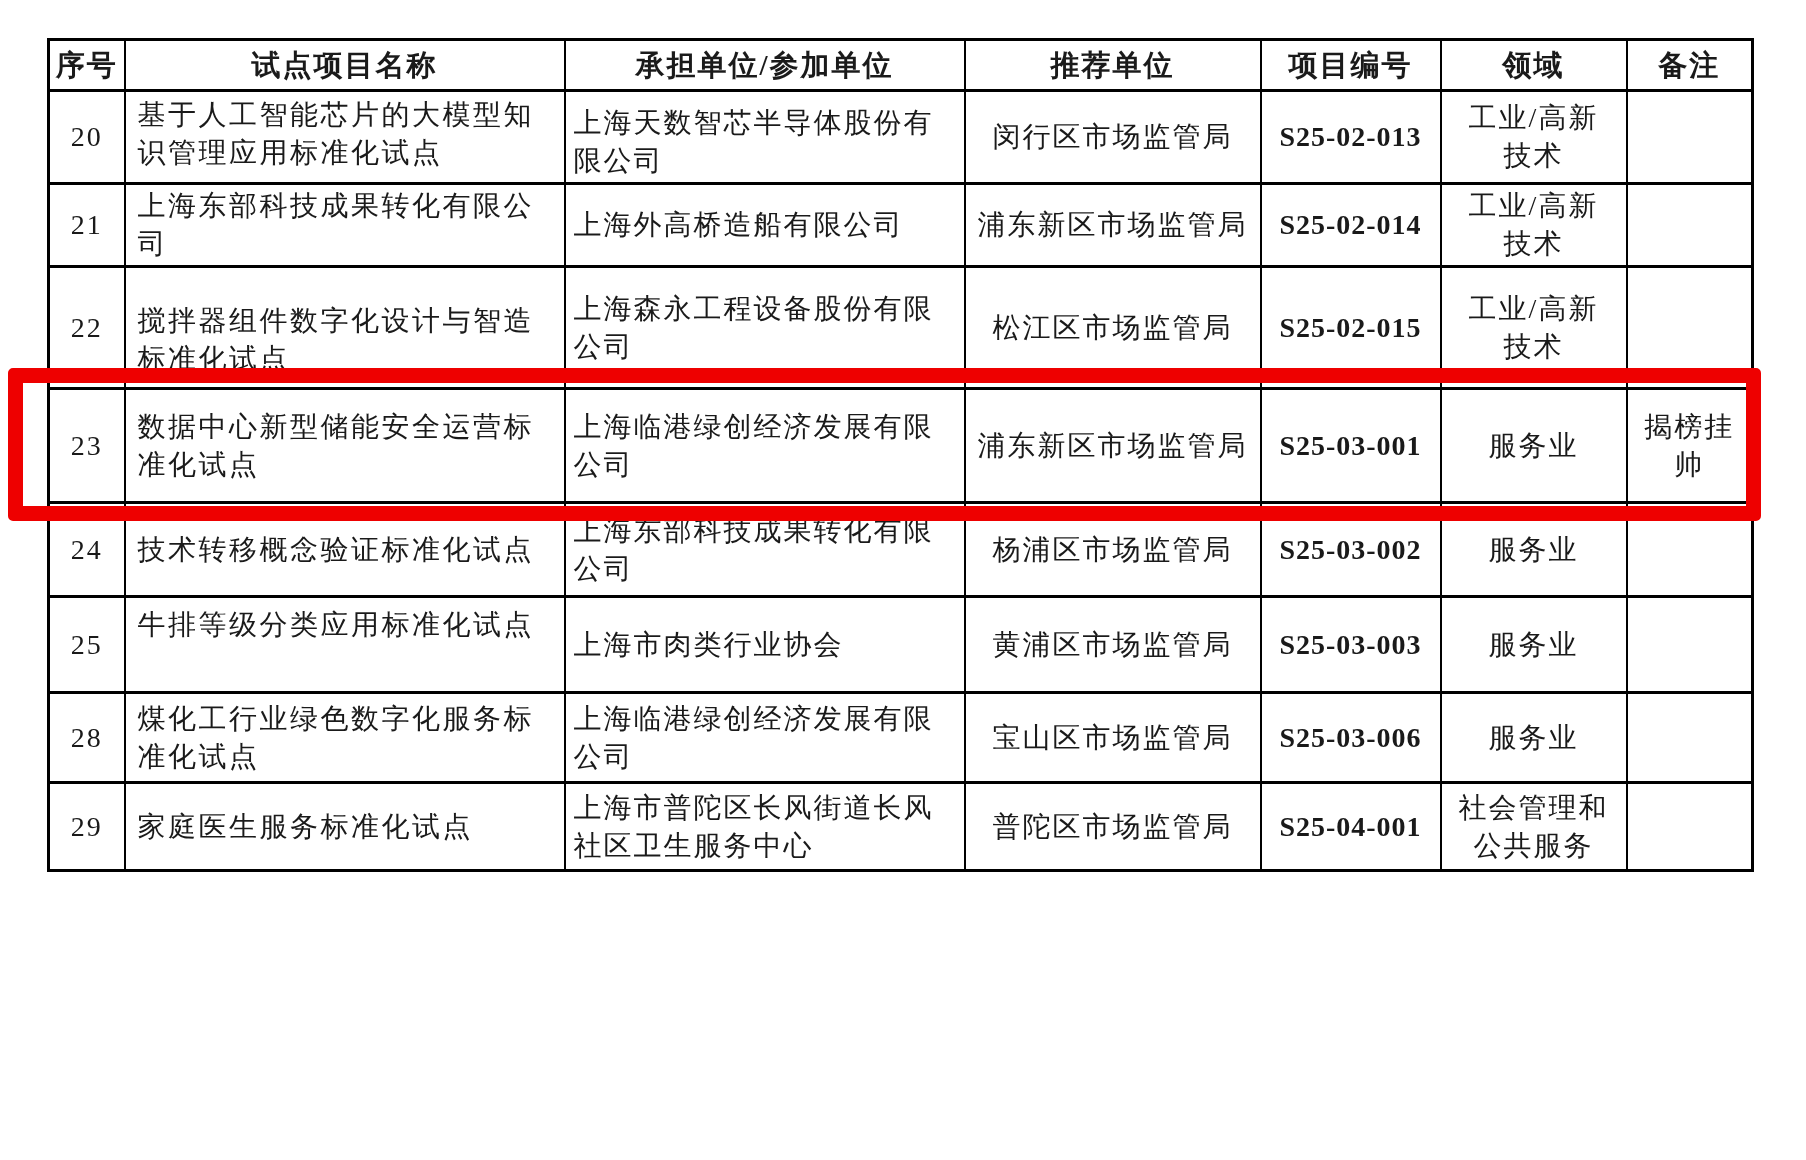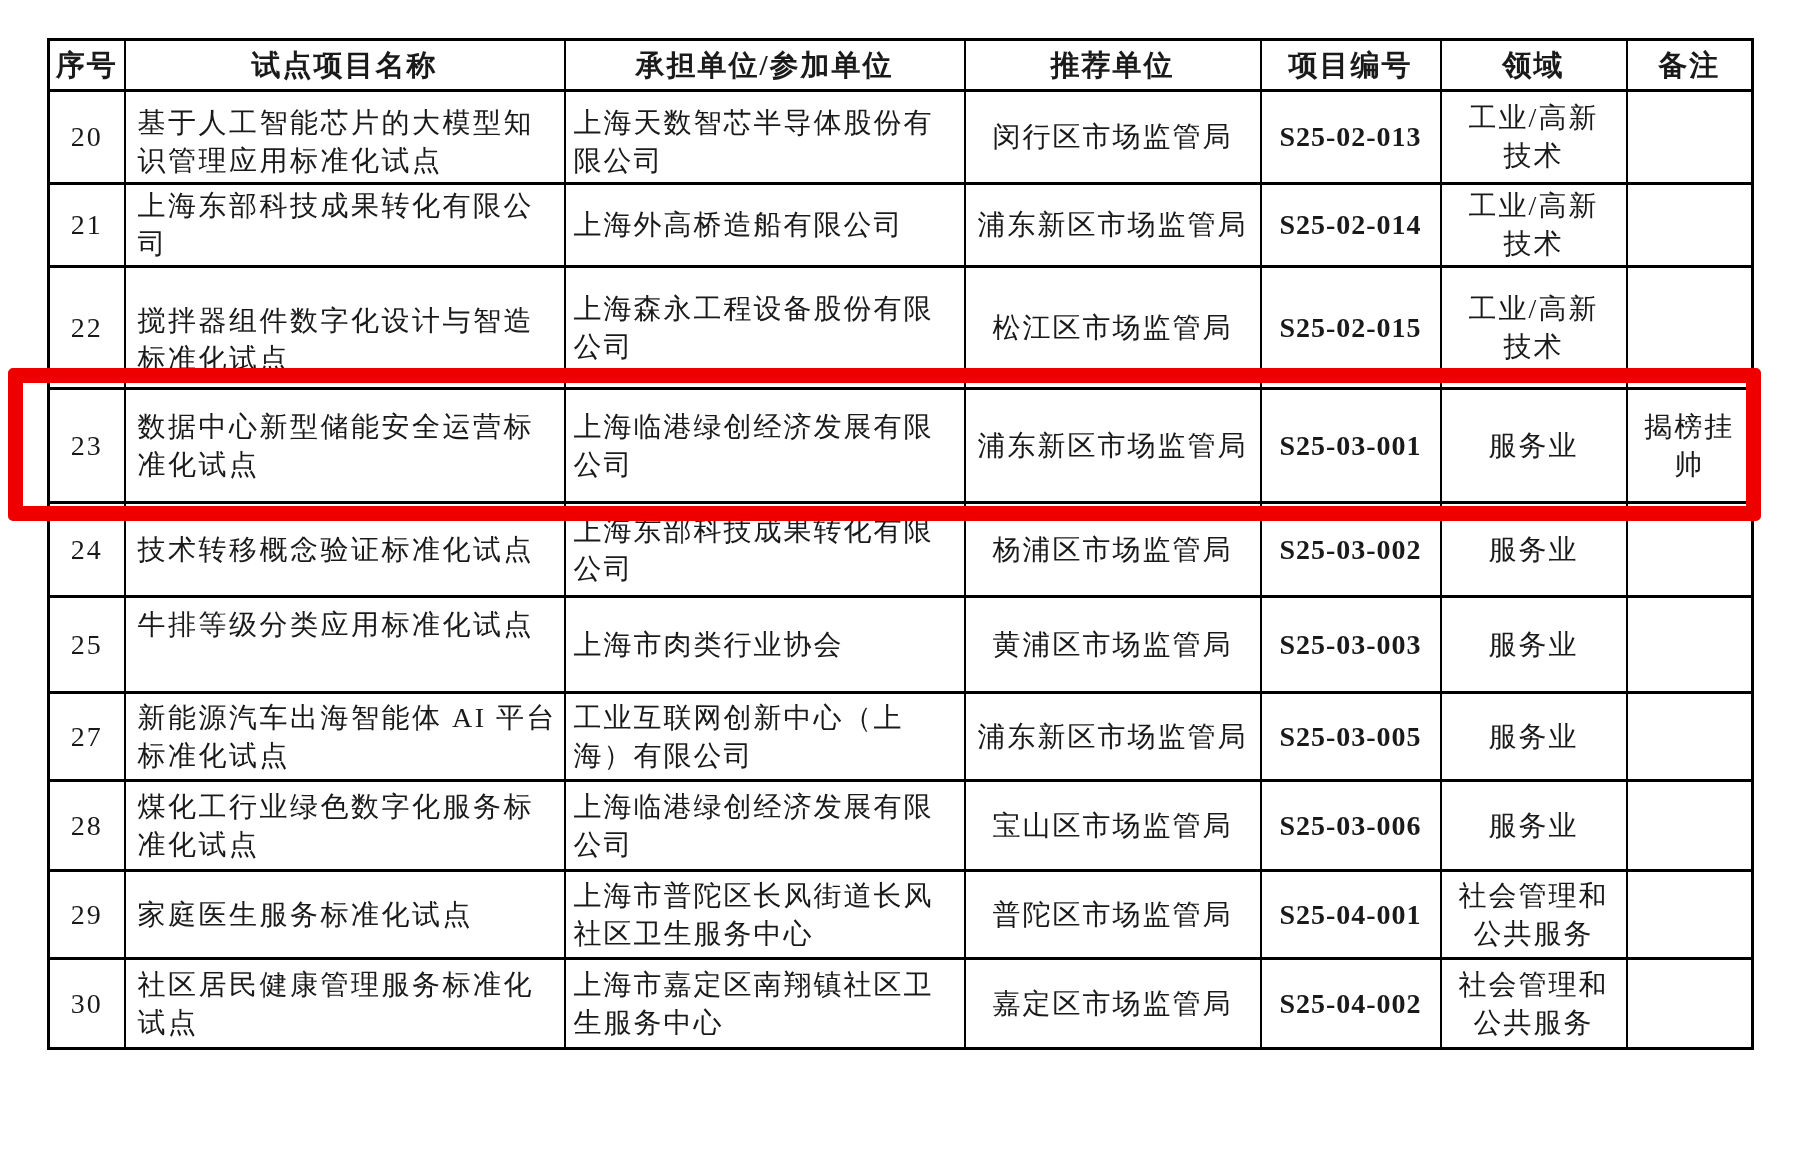--- a/index.html
+++ b/index.html
@@ -75,21 +75,21 @@
     letter-spacing: 2px;
   }
   td.col-recommender { letter-spacing: 2px; }
   td.col-code { letter-spacing: 1px; font-weight: bold; }
   td.col-field { padding: 2px 14px; letter-spacing: 2px; }
   td.col-note { letter-spacing: 2px; padding: 2px 2px; }
 
   
   tr.row-22 td.col-project { vertical-align: top; padding-top: 34px; margin-top: 36px; }
   tr.row-25 td.col-project { vertical-align: top; padding-top: 8px; }
-  tr.row-20 td.col-project { vertical-align: top; padding-top: 12px; }
+  tr.row-20 td.col-project { vertical-align: top; padding-top: 4px; }
   tr.row-20 td.col-org     { vertical-align: top; padding-top: 12px; }
 
   
   .highlight-box {
     position: absolute;
     box-sizing: border-box;
     border: 15px solid #ee0000;
     border-radius: 5px;
     pointer-events: none;
     z-index: 10;
@@ -168,52 +168,34 @@
       </tr>
       <tr class="row-25">
         <td class="col-no">25</td>
         <td class="col-project">牛排等级分类应用标准化试点</td>
         <td class="col-org">上海市肉类行业协会</td>
         <td class="col-recommender">黄浦区市场监管局</td>
         <td class="col-code">S25-03-003</td>
         <td class="col-field">服务业</td>
         <td class="col-note"></td>
       </tr>
-      <tr class="row-27">
-        <td class="col-no">27</td>
-        <td class="col-project">新能源汽车出海智能体 AI 平台标准化试点</td>
-        <td class="col-org">工业互联网创新中心（上海）有限公司</td>
-        <td class="col-recommender">浦东新区市场监管局</td>
-        <td class="col-code">S25-03-005</td>
-        <td class="col-field">服务业</td>
-        <td class="col-note"></td>
-      </tr>
       <tr class="row-28">
         <td class="col-no">28</td>
         <td class="col-project">煤化工行业绿色数字化服务标准化试点</td>
         <td class="col-org">上海临港绿创经济发展有限公司</td>
         <td class="col-recommender">宝山区市场监管局</td>
         <td class="col-code">S25-03-006</td>
         <td class="col-field">服务业</td>
         <td class="col-note"></td>
       </tr>
       <tr class="row-29">
         <td class="col-no">29</td>
         <td class="col-project">家庭医生服务标准化试点</td>
         <td class="col-org">上海市普陀区长风街道长风社区卫生服务中心</td>
         <td class="col-recommender">普陀区市场监管局</td>
         <td class="col-code">S25-04-001</td>
         <td class="col-field">社会管理和公共服务</td>
         <td class="col-note"></td>
       </tr>
-      <tr class="row-30">
-        <td class="col-no">30</td>
-        <td class="col-project">社区居民健康管理服务标准化试点</td>
-        <td class="col-org">上海市嘉定区南翔镇社区卫生服务中心</td>
-        <td class="col-recommender">嘉定区市场监管局</td>
-        <td class="col-code">S25-04-002</td>
-        <td class="col-field">社会管理和公共服务</td>
-        <td class="col-note"></td>
-      </tr>
     </tbody>
 </table>
 
 <div class="highlight-box" style="border-color: rgb(238, 0, 0); left: 8px; top: 367.5px; width: 1753px; height: 153px;"></div>
 
 </body></html>

